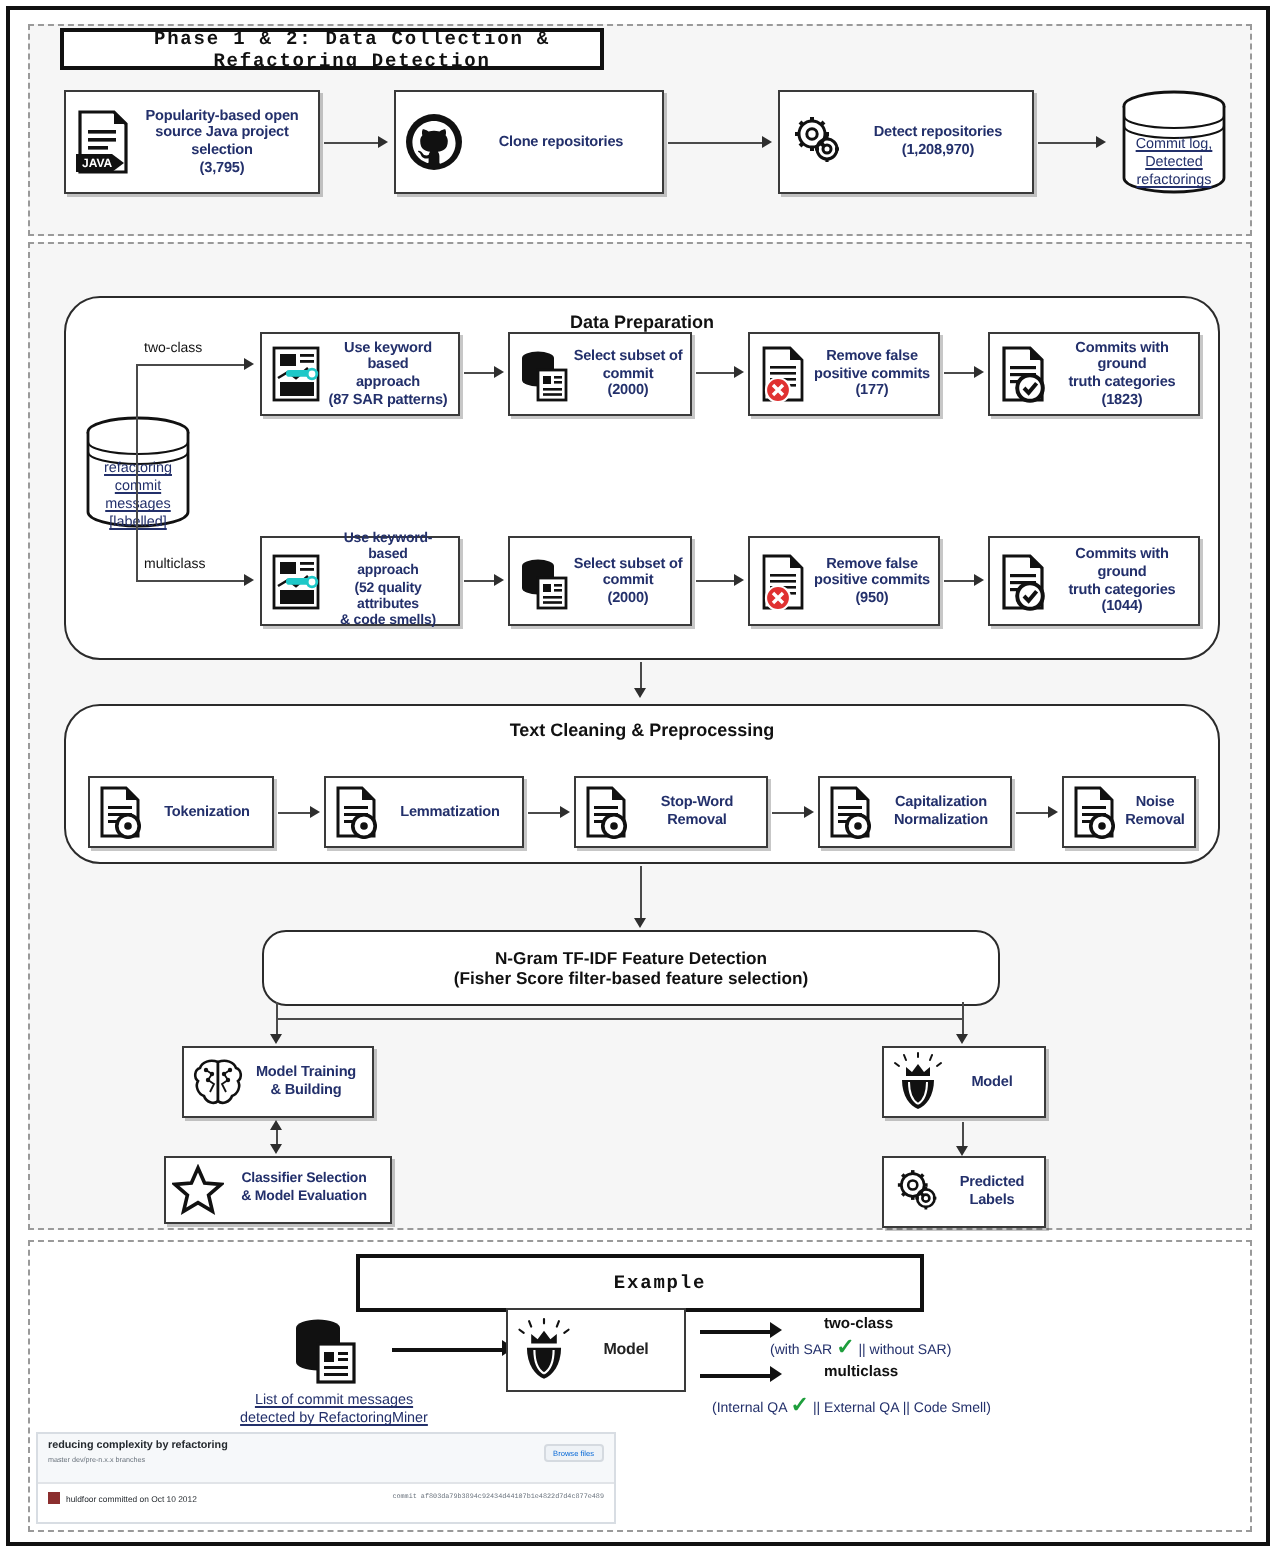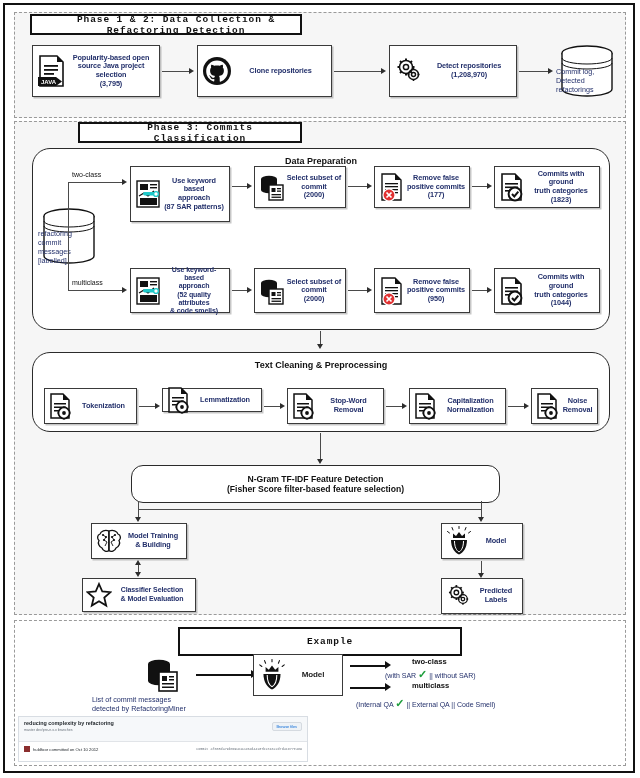--- a/index.html
+++ b/index.html
@@ -128,22 +128,23 @@
     font-size:7px;
     color:#111;
     white-space:nowrap;
   }
 
   
   .ex-text{
     position:absolute;
     font-size:7.2px;
     color:#23306b;
-    text-align:left;
+    text-align:center;
     line-height:9px;
+    text-decoration:underline;
   }
   .ex-bold{
     position:absolute;
     font-size:7.6px;
     font-weight:bold;
     color:#111;
   }
   .ex-opt{
     position:absolute;
     font-size:7px;
@@ -315,21 +316,20 @@
       <path d="M6 19 a25 6 0 0 0 50 0" fill="none" stroke="#111" stroke-width="1"></path>
     </svg>
     <div class="ex-text" style="left:0; top:23px; width:62px;">
       <span>Commit log,</span><br>
       <span>Detected</span><br>
       <span>refactorings</span>
     </div>
   </div>
 
   <div class="phase-section" id="phase3"></div>
-  <div class="phase-title" id="phase3-title">Phase 3:  Commits Classification</div>
 
   <div class="group" style="left:32px; top:148px; width:578px; height:182px;">
     <div class="group-title">Data Preparation</div>
   </div>
 
   <div style="position:absolute; left:38px; top:207px; width:62px; height:58px;">
     <svg width="62" height="58" viewBox="0 0 62 58" style="position:absolute;left:0;top:0;">
       <ellipse cx="31" cy="9" rx="25" ry="7" fill="#fff" stroke="#111" stroke-width="1.4"></ellipse>
       <path d="M6 9 V49 a25 7 0 0 0 50 0 V9" fill="#fff" stroke="#111" stroke-width="1.4"></path>
       <path d="M6 14 a25 6 0 0 0 50 0" fill="none" stroke="#111" stroke-width="1"></path>
@@ -346,21 +346,21 @@
   <div class="ln lnv" style="left:68px; top:182px; width:1.2px; height:100px;"></div>
   <div class="ln lnh" style="left:68px; top:182px; width:55px;"></div>
   <div class="arrow" style="left:122px; top:178.5px;"></div>
   <div class="ln lnh" style="left:68px; top:290px; width:55px;"></div>
   <div class="arrow" style="left:122px; top:286.5px;"></div>
   <div class="ln lnv" style="left:68px; top:182px; width:1.2px; height:108px;"></div>
 
   <div class="edge-label" style="left:72px; top:171px;">two-class</div>
   <div class="edge-label" style="left:72px; top:279px;">multiclass</div>
 
-  <div class="node" style="left:130px; top:166px; width:100px; height:56px;">
+  <div class="node" style="left:130px; top:166px; width:100px; height:42px;">
     <span class="ic">
       <svg width="28" height="30" viewBox="0 0 28 30">
         <rect x="3" y="2" width="22" height="26" fill="#fff" stroke="#111" stroke-width="1.4"></rect>
         <rect x="6" y="5" width="8" height="6" fill="#111"></rect>
         <rect x="16" y="5" width="7" height="1.4" fill="#111"></rect>
         <rect x="16" y="8" width="7" height="1.4" fill="#111"></rect>
         <rect x="6" y="19" width="17" height="7" fill="#111"></rect>
         <path d="M5 17 L10 14 L14 17 L20 12" fill="none" stroke="#111" stroke-width="1.3"></path>
         <rect x="9" y="13" width="14" height="3.4" rx="1.7" fill="#1ec8c8"></rect>
         <circle cx="22" cy="15" r="2.4" fill="#fff" stroke="#1ec8c8" stroke-width="1.4"></circle>
@@ -549,21 +549,21 @@
         </g>
       </svg>
     </span>
     <span class="label">
       <span>Tokenization</span>
     </span>
   </div>
   <div class="ln lnh" style="left:139px; top:406px; width:17px;"></div>
   <div class="arrow" style="left:155px; top:402.5px;"></div>
 
-  <div class="node" style="left:162px; top:388px; width:100px; height:24px;">
+  <div class="node" style="left:162px; top:388px; width:100px; height:36px;">
     <span class="ic">
       <svg width="26" height="28" viewBox="0 0 26 28">
         <polygon points="3,2 15,2 21,8 21,26 3,26" fill="#fff" stroke="#111" stroke-width="1.5"></polygon>
         <polygon points="15,2 21,8 15,8" fill="#111"></polygon>
         <rect x="6" y="11" width="12" height="1.5" fill="#111"></rect>
         <rect x="6" y="14.5" width="12" height="1.5" fill="#111"></rect>
         <rect x="6" y="18" width="8" height="1.5" fill="#111"></rect>
         <circle cx="16" cy="21" r="5.6" fill="#fff" stroke="#111" stroke-width="1.8"></circle>
         <circle cx="16" cy="21" r="1.9" fill="#111"></circle>
         <g stroke="#111" stroke-width="1.6">

